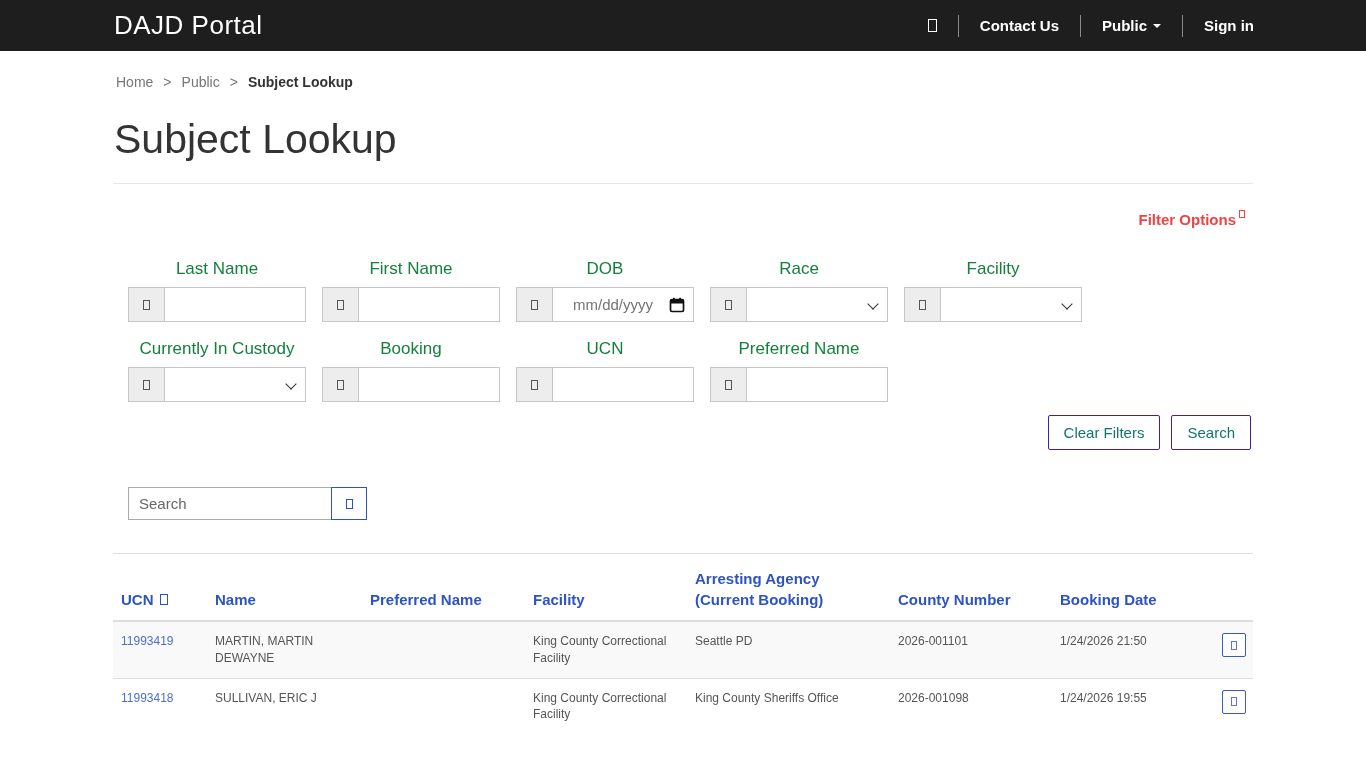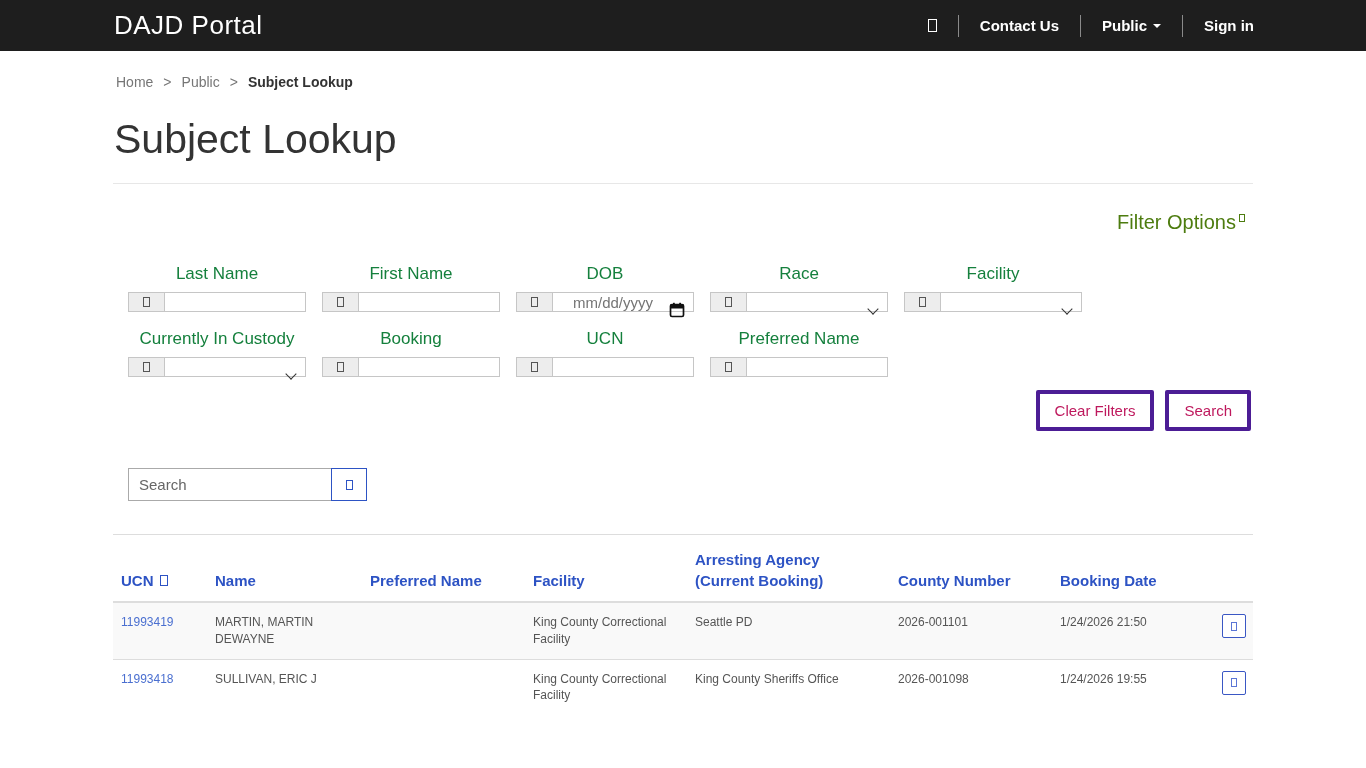--- a/index.html
+++ b/index.html
@@ -30,41 +30,41 @@
     display: flex; align-items: center; gap: 10px; padding-left: 3px; }
   .breadcrumb a { color: #767676; text-decoration: none; }
   .breadcrumb .current { color: #333; font-weight: 700; }
 
   
   .page-title { margin-top: 26px; font-size: 41px; font-weight: 200; color: #333; padding-left: 1px; }
   .title-rule { border: none; border-top: 1px solid #e7e7e7; margin-top: 20px; }
 
   
   .filter-options-row { margin-top: 27px; text-align: right; padding-right: 8px; }
-  .filter-options-link { font-size: 20px; color: #4d7c0f; text-decoration: none; font-weight: 400; }
+  .filter-options-link { font-size: 15px; color: #ef4444; text-decoration: none; font-weight: 700; }
 
   
   .filter-grid { margin: 30px 0 0 15px; display: grid;
     grid-template-columns: repeat(5, 178px); column-gap: 16px; row-gap: 17px; }
   .field label { display: block; font-size: 17px; font-weight: 400; color: #15803d; margin-bottom: 8px; white-space: nowrap; text-align: center; }
-  .input-group { display: flex; height: 20px; }
+  .input-group { display: flex; height: 35px; }
   .addon { width: 37px; background: #ededed; border: 1px solid #c6c6c6; display: flex;
     align-items: center; justify-content: center; color: #555; flex: none; }
   .control { flex: 1; border: 1px solid #c6c6c6; border-left: none; background: #fff;
     position: relative; display: flex; align-items: center; min-width: 0; }
   .control input { border: none; outline: none; width: 100%; height: 100%;
     font-size: 15px; padding: 0 8px; font-family: inherit; color: #333; background: transparent; }
   .control input::placeholder { color: #757575; }
   .chev { position: absolute; right: 10px; top: 12px; width: 8px; height: 8px;
     border-right: 1.8px solid #333; border-bottom: 1.8px solid #333; transform: rotate(45deg); }
   .cal-icon { position: absolute; right: 8px; top: 9px; }
 
   
   .buttons-row { display: flex; justify-content: flex-end; gap: 11px; margin-top: 13px; padding-right: 2px; }
-  .btn { background: #fff; border: 4px solid #4c1d95; color: #be185d; font-size: 15px;
+  .btn { background: #fff; border: 1px solid #4c1d95; color: #0f766e; font-size: 15px;
     padding: 8px 15px; border-radius: 2px; font-family: inherit; cursor: pointer; }
 
   
   .mid-row { display: flex; justify-content: space-between; align-items: flex-start;
     margin-top: 42px; padding-left: 15px; }
   .link-red { display: block; color: #e2262c; font-size: 15px; text-decoration: none; }
   .link-blue { display: inline-flex; align-items: center; gap: 7px; margin-top: 15px;
     color: #2d53c4; font-size: 15px; text-decoration: none; }
   .search-group { display: flex; margin-top: -5px; }
   .search-group input { width: 204px; height: 33px; border: 1px solid #aaa; font-size: 15px;

